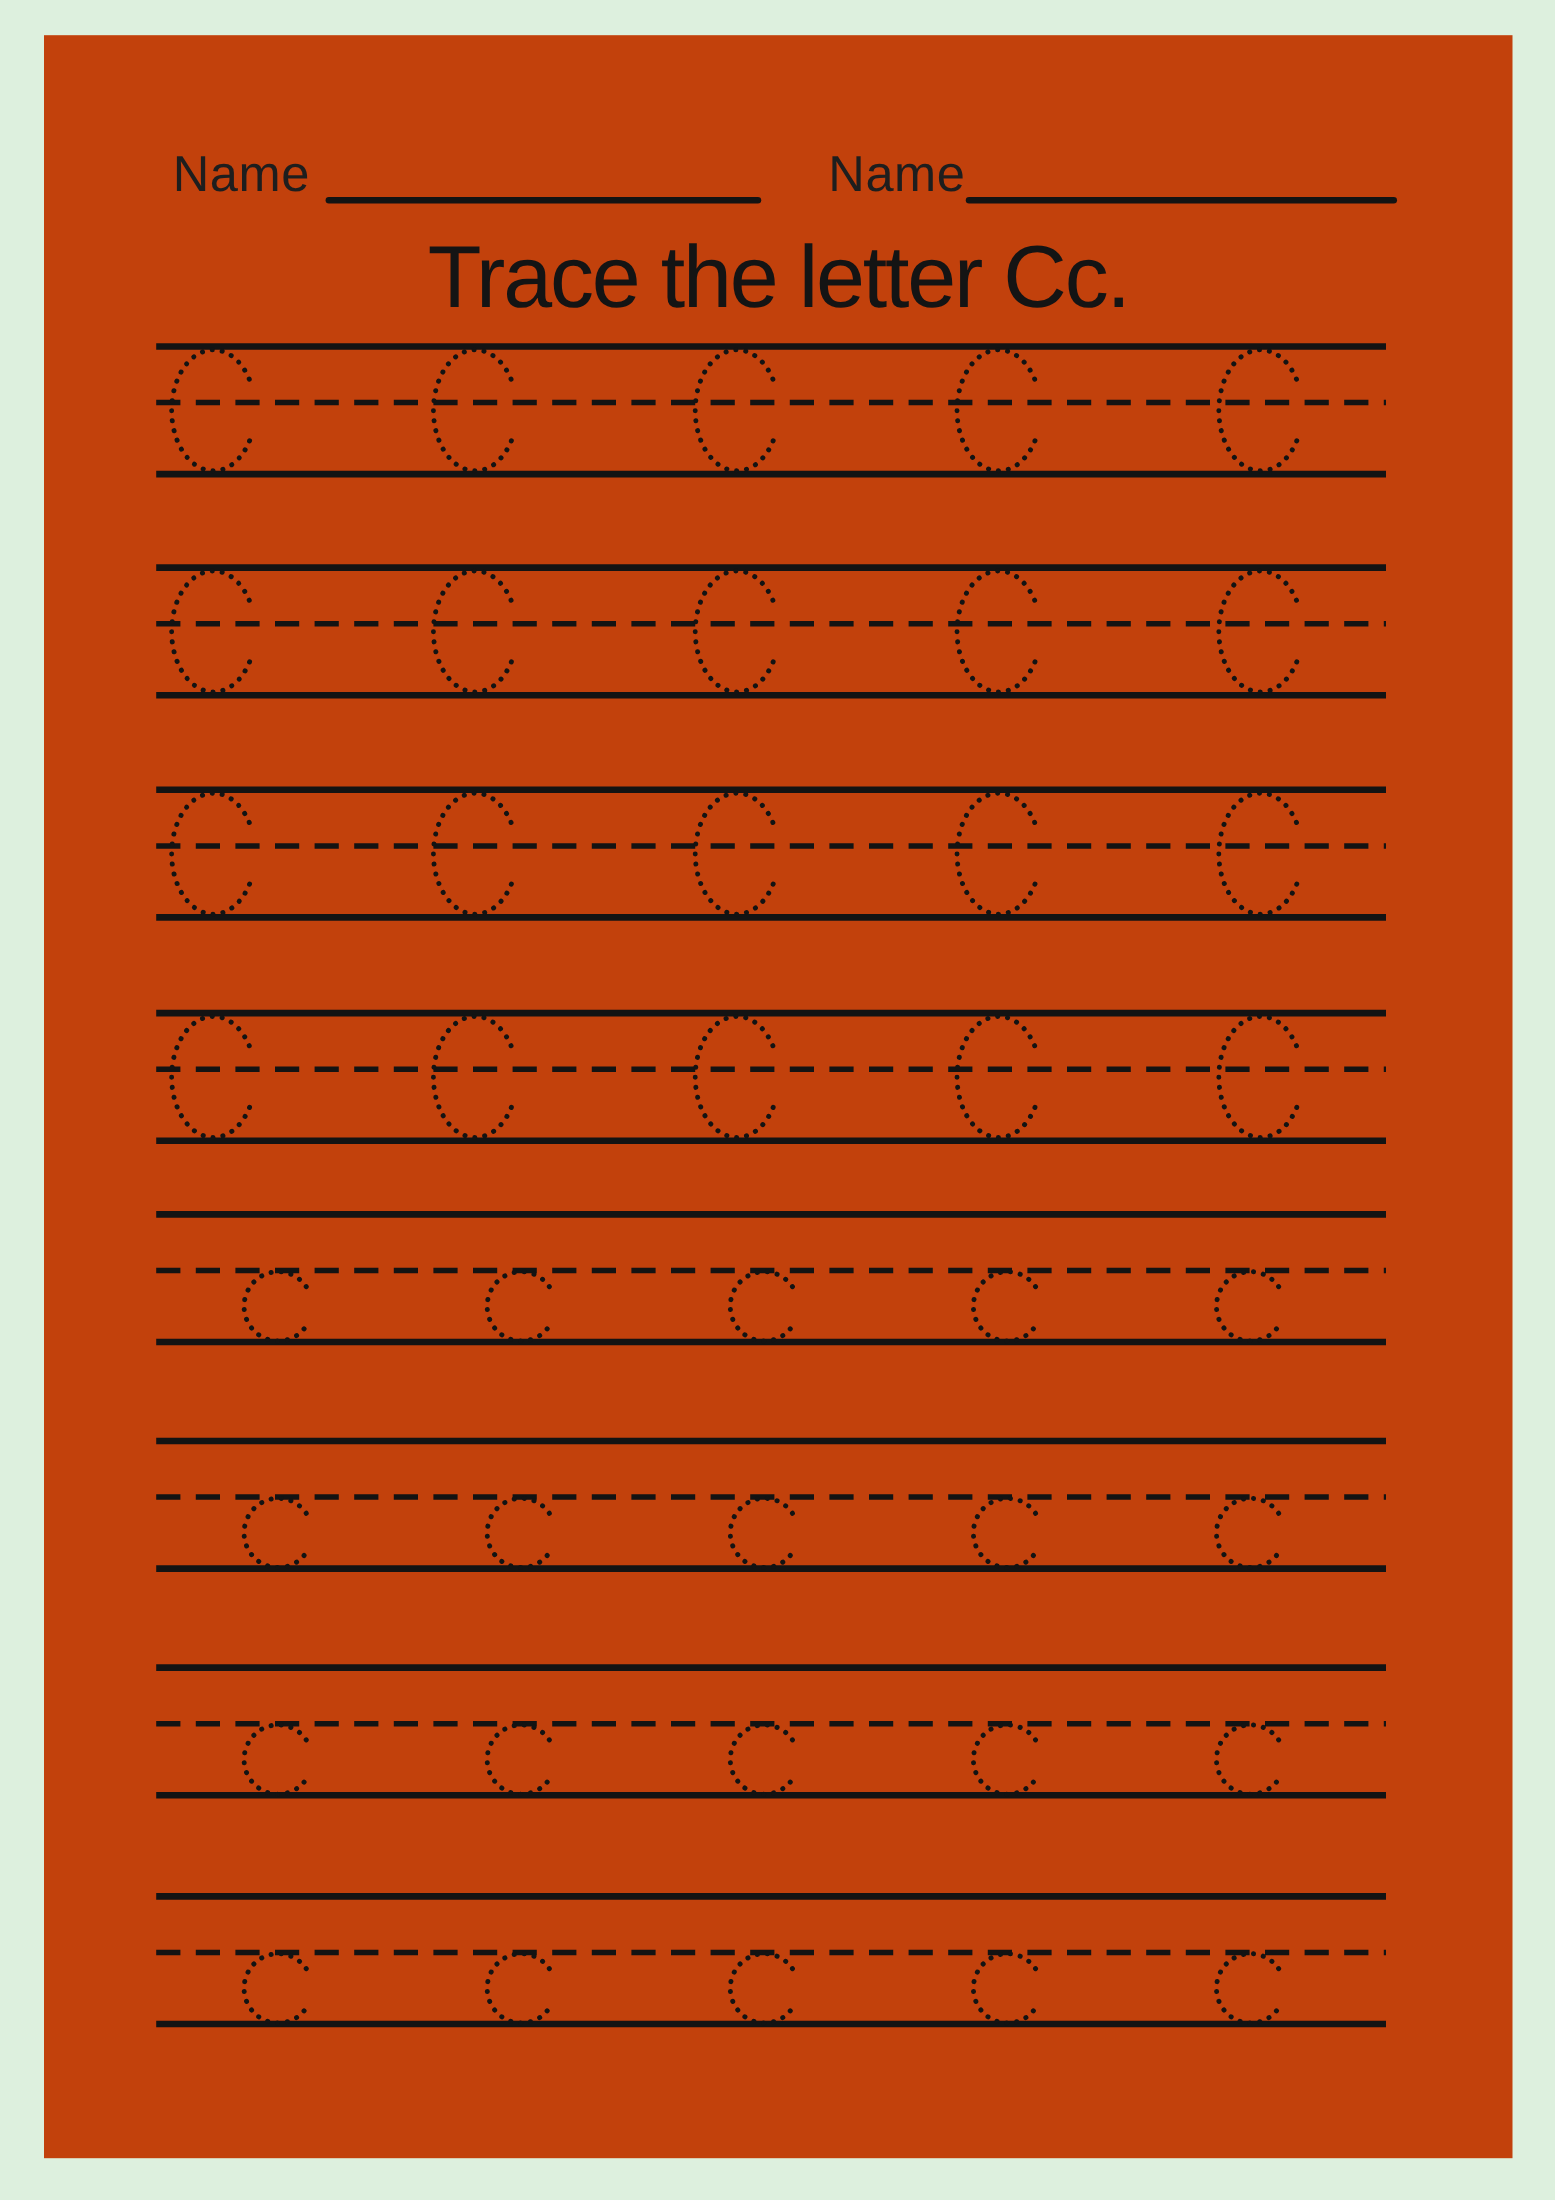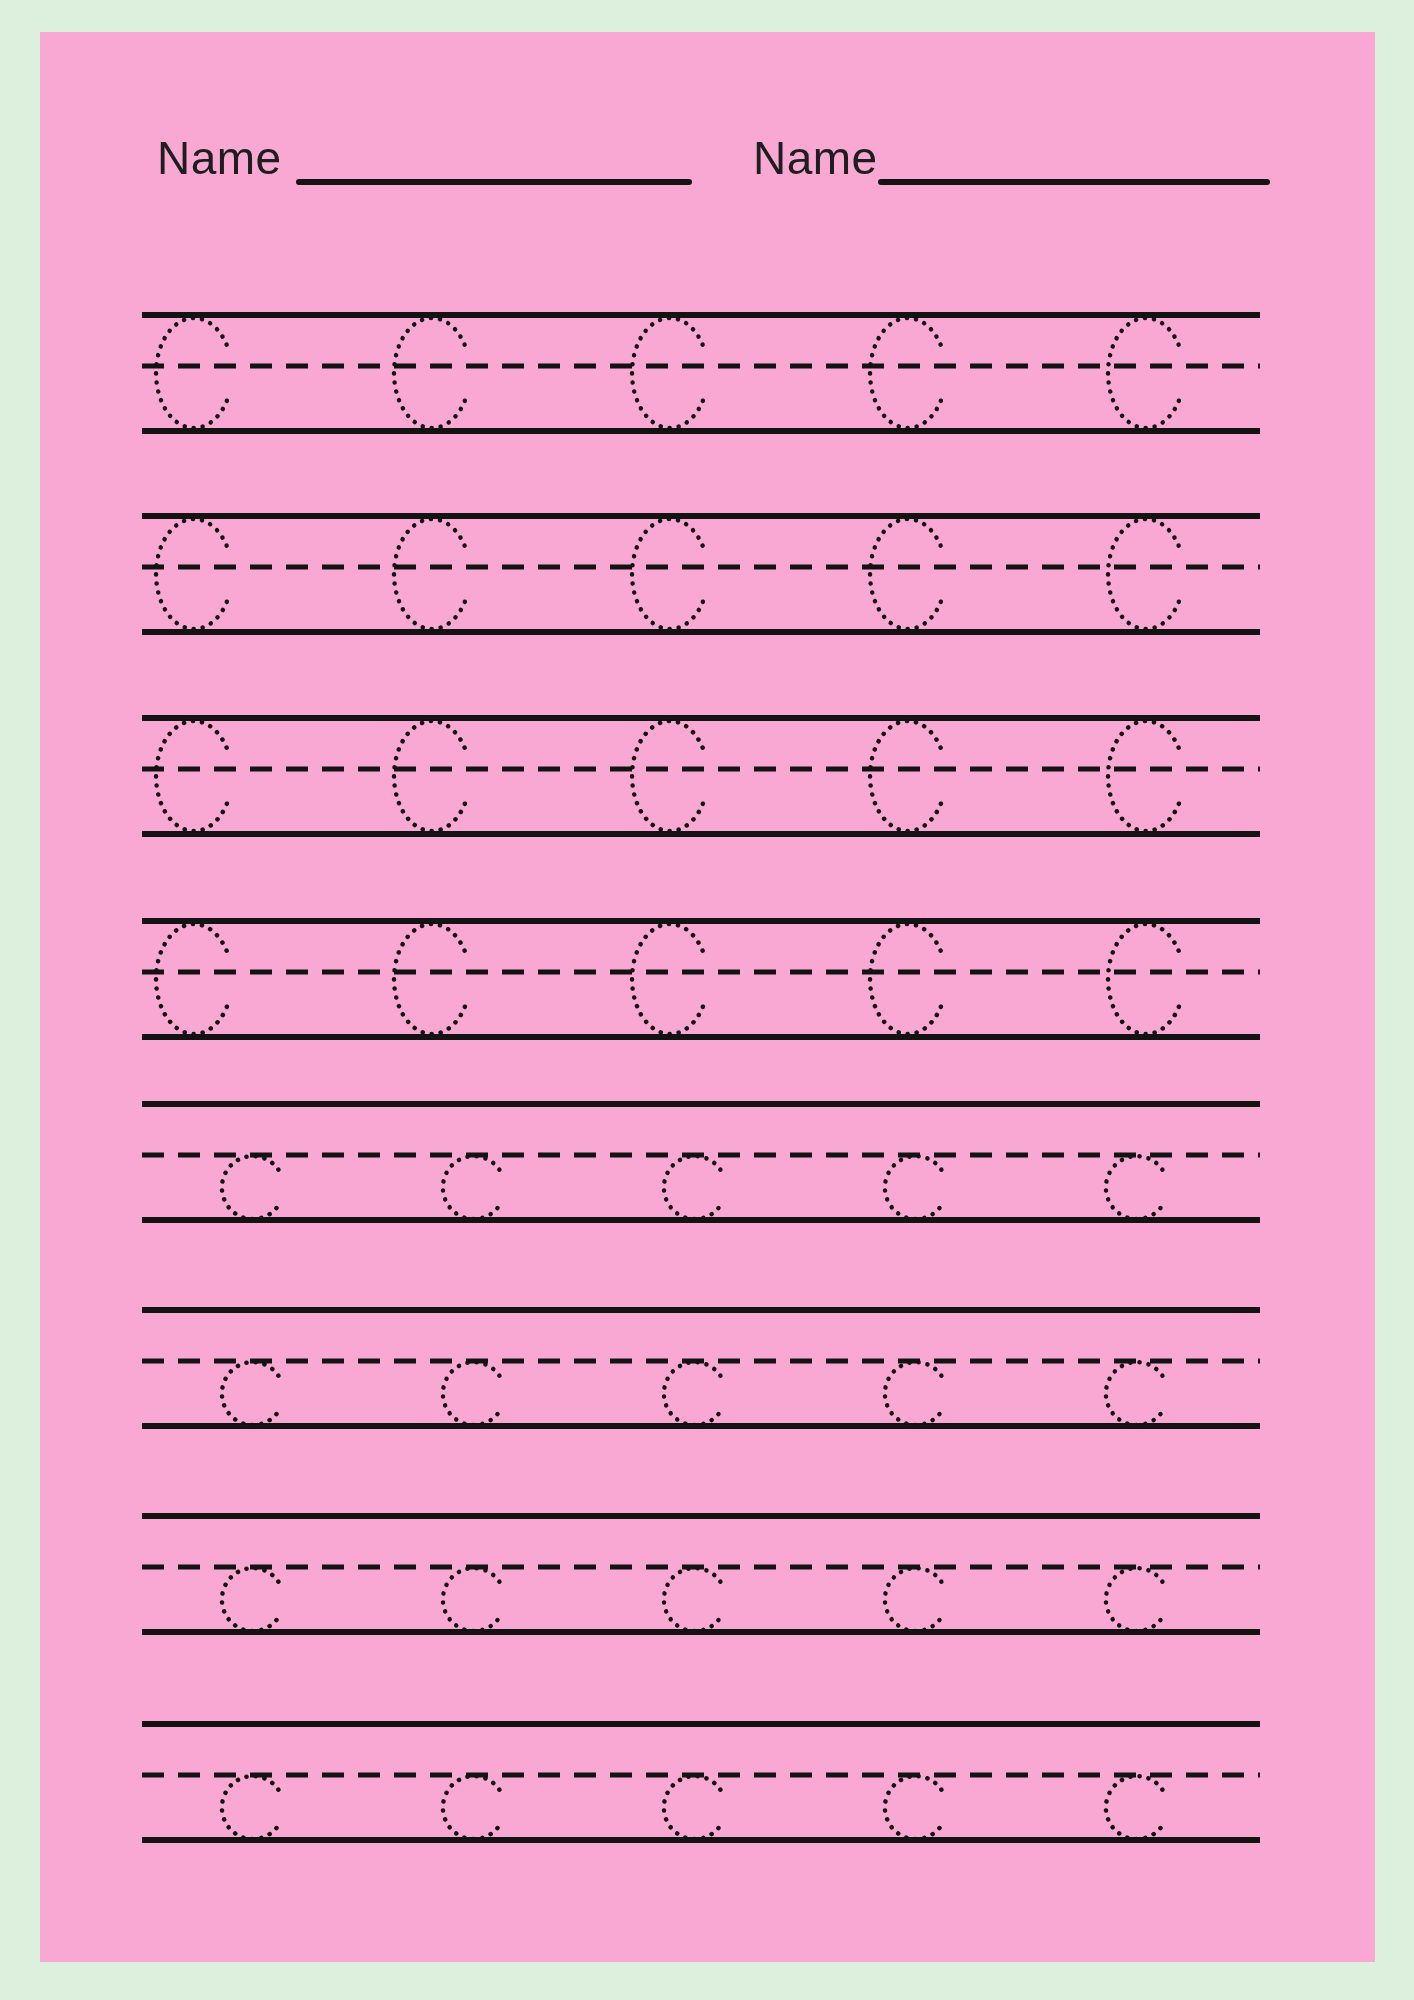--- a/index.html
+++ b/index.html
@@ -18,21 +18,21 @@
     inset: 0;
     width: 1414px;
     height: 2000px;
   }
   .paper {
     position: absolute;
     left: 40px;
     top: 32px;
     right: 39px;
     bottom: 38px;
-    background: #f9a8d4;
+    background: #c2410c;
   }
   .field-label {
     position: absolute;
     font-size: 46px;
     font-weight: 400;
     color: #1e1e1e;
     letter-spacing: 0.5px;
     line-height: 1;
     white-space: nowrap;
   }
@@ -75,20 +75,21 @@
 
 <div class="frame" id="frame" style="background: rgb(221, 240, 222);">
   <div class="paper">
 
     <span class="field-label" id="name-label">Name</span>
     <span class="write-line" id="name-line" style="background: rgb(19, 19, 19);"></span>
 
     <span class="field-label" id="date-label">Name</span>
     <span class="write-line" id="date-line" style="background: rgb(19, 19, 19);"></span>
 
+    <h1 class="title">Trace the letter Cc.</h1>
 
     <div class="rows-container" id="rows-container">
         <svg class="practice-row" width="1118" height="124" viewBox="0 0 1118 124" style="top: 280px;">
           <line x1="0" y1="3" x2="1118" y2="3" stroke="#131313" stroke-width="6"></line>
           <line x1="0" y1="54" x2="1118" y2="54" stroke="#131313" stroke-width="5" stroke-dasharray="22 14"></line>
           <line x1="0" y1="119" x2="1118" y2="119" stroke="#131313" stroke-width="6"></line>
           <path d="M 84.6 32.7 A 38 55 0 1 0 85.6 86.8" fill="none" stroke="#131313" stroke-width="4.5" stroke-linecap="round" stroke-dasharray="0.1 9"></path>
           <path d="M 322.6 32.7 A 38 55 0 1 0 323.6 86.8" fill="none" stroke="#131313" stroke-width="4.5" stroke-linecap="round" stroke-dasharray="0.1 9"></path>
           <path d="M 560.6 32.7 A 38 55 0 1 0 561.6 86.8" fill="none" stroke="#131313" stroke-width="4.5" stroke-linecap="round" stroke-dasharray="0.1 9"></path>
           <path d="M 798.6 32.7 A 38 55 0 1 0 799.6 86.8" fill="none" stroke="#131313" stroke-width="4.5" stroke-linecap="round" stroke-dasharray="0.1 9"></path>

